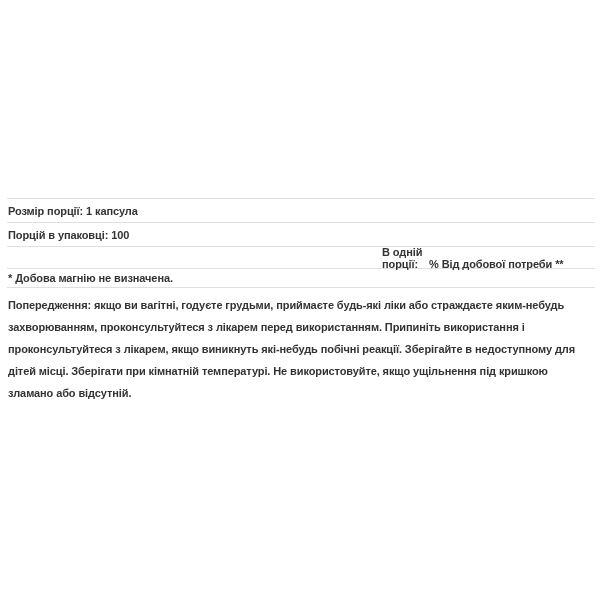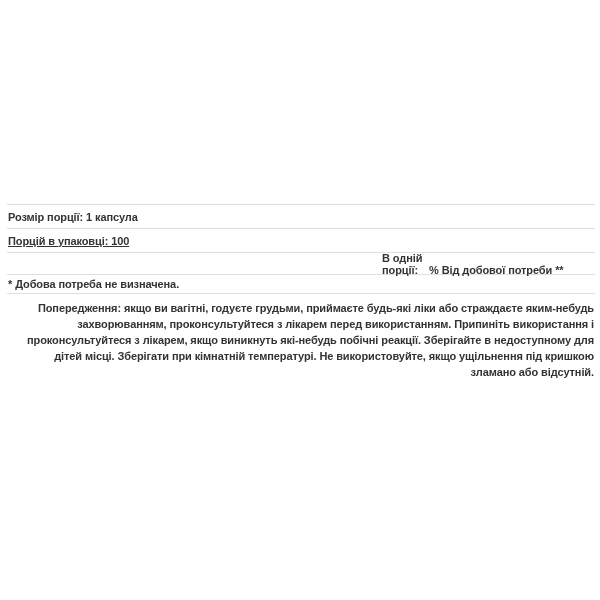--- a/index.html
+++ b/index.html
@@ -4,51 +4,50 @@
 <style>
   * { margin: 0; padding: 0; box-sizing: border-box; }
   html, body {
     width: 600px; height: 600px;
     background: #ffffff;
     font-family: "Liberation Sans", sans-serif;
     overflow: hidden;
   }
   .label-wrap {
     position: absolute;
-    top: 204px; left: 7px;
+    top: 198px; left: 7px;
     width: 588px;
     color: #333333;
     font-size: 11px;
     font-weight: 700;
     letter-spacing: -0.1px;
   }
   .facts-table { border-top: 1px solid #e0e0e0; }
   .row {
     display: flex;
     align-items: center;
     border-bottom: 1px solid #e0e0e0;
     padding-left: 1px;
   }
   .row-serving { height: 24px; }
-  .row-servings { height: 24px; text-decoration: underline; }
+  .row-servings { height: 24px; }
   .row-header { height: 22px; }
   .row-data { height: 19px; }
   .row-footnote { height: 19px; }
   .col-name { width: 341px; flex: none; }
   .col-amount { width: 80px; flex: none; padding-left: 33px; }
   .col-dv { flex: 1; margin-top: 12px; }
   .ingredients {
     margin: 10px 0 0 1px;
     line-height: 14px;
   }
   .warnings {
     margin: 6px 0 0 1px;
-    line-height: 16px;
+    line-height: 22px;
     width: 586px;
-    text-align: right;
   }
 </style>
 </head>
 <body>
 
 <div class="label-wrap">
 
   <div class="facts-table">
 
     <div class="row row-serving">
@@ -60,21 +59,21 @@
     </div>
 
     <div class="row row-header">
       <span class="col-name"></span>
       <span class="col-amount">В одній порції:</span>
       <span class="col-dv">% Від добової потреби **</span>
     </div>
 
 
     <div class="row row-footnote">
-      <span>* Добова потреба не визначена.</span>
+      <span>* Добова магнію не визначена.</span>
     </div>
 
   </div>
 
 
   <p class="warnings">Попередження: якщо ви вагітні, годуєте грудьми, приймаєте будь-які ліки або страждаєте яким-небудь захворюванням, проконсультуйтеся з лікарем перед використанням. Припиніть використання і проконсультуйтеся з лікарем, якщо виникнуть які-небудь побічні реакції. Зберігайте в недоступному для дітей місці. Зберігати при кімнатній температурі. Не використовуйте, якщо ущільнення під кришкою зламано або відсутній.</p>
 
 </div>
 
 </body></html>

